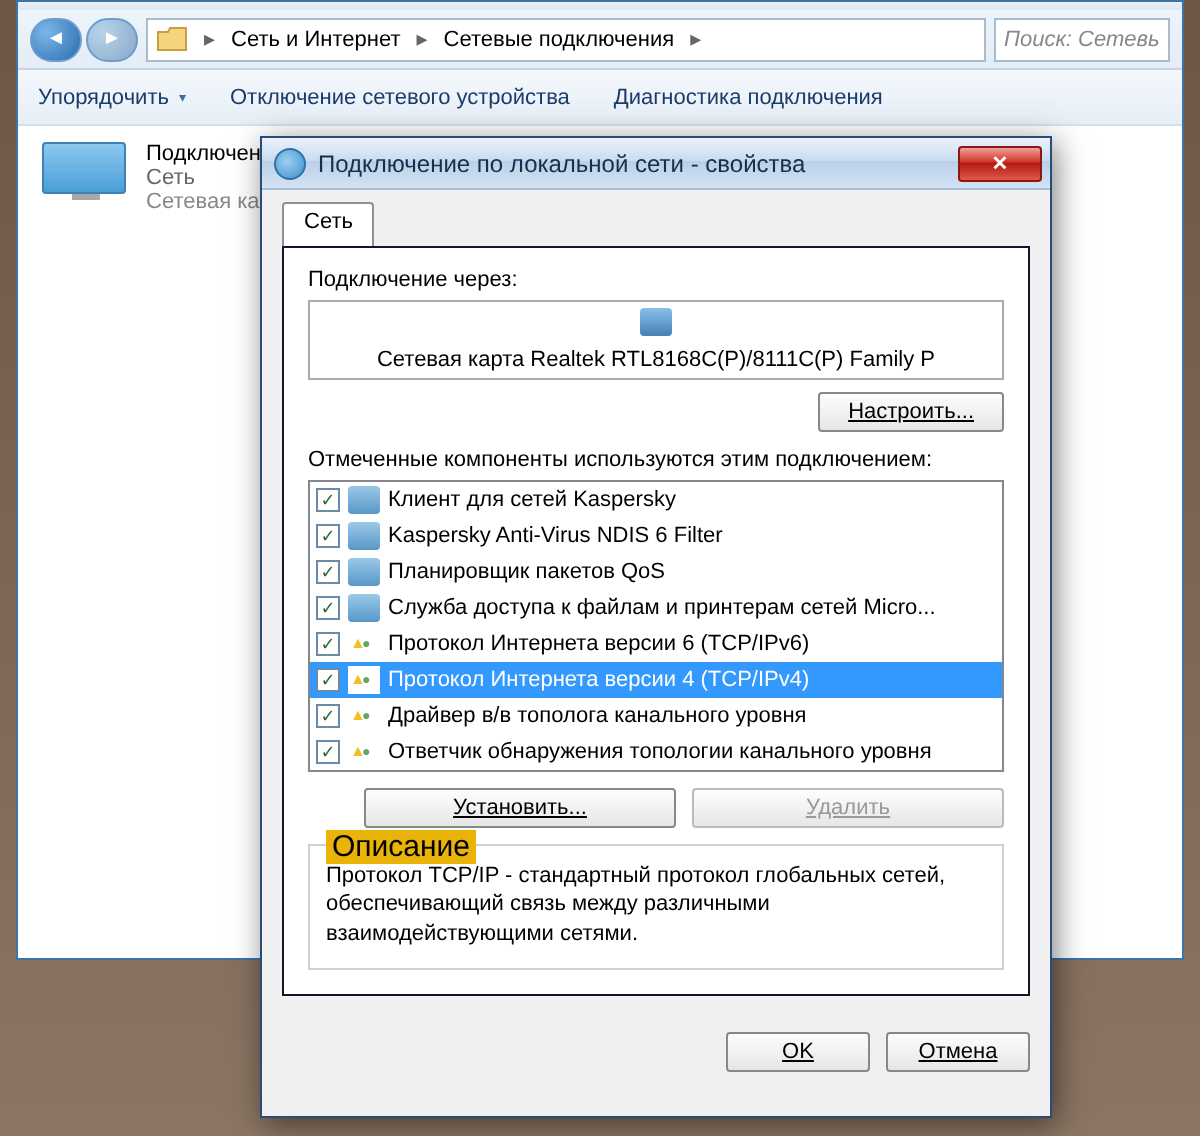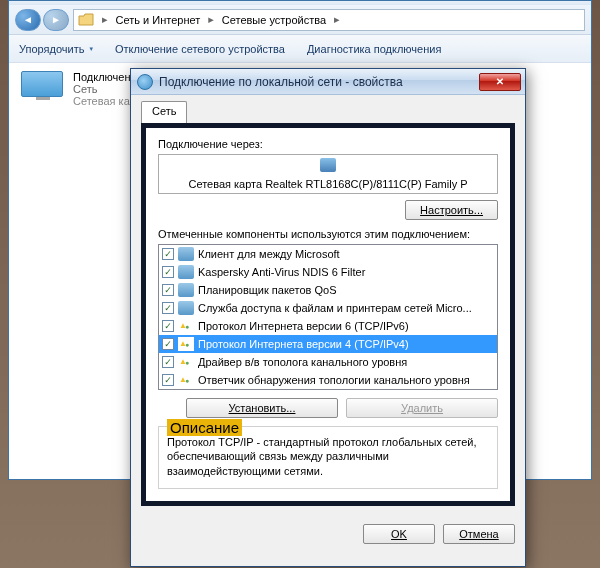--- a/index.html
+++ b/index.html
@@ -32,21 +32,21 @@
   
   .dialog { position: absolute; left: 130px; top: 68px; width: 396px; background: #f0f0f0; border: 1px solid #2a4c78; box-shadow: 2px 3px 14px rgba(0,0,0,0.5); }
   .dlg-titlebar { height: 26px; background: linear-gradient(to bottom, #eaf2fa, #cadcf0 45%, #b9cfe8 46%, #d4e3f3); border-bottom: 1px solid #a8c0da; display: flex; align-items: center; padding: 0 4px 0 6px; }
   .dlg-titlebar .ico { width: 16px; height: 16px; background: radial-gradient(circle at 40% 40%, #9cd0f4, #3d8fc8); border-radius: 50%; margin-right: 6px; border:1px solid #2c72a8;}
   .dlg-title { flex: 1; font-size: 12px; color: #1a2d4a; }
   .close-btn { width: 42px; height: 18px; background: linear-gradient(to bottom, #f0a0a0, #d03020 45%, #b01810 46%, #e05848); border:1px solid #8a1810; border-radius: 2px; color:#fff; display:flex; align-items:center; justify-content:center; font-size:10px; font-weight:bold; }
   .dlg-body { padding: 6px 10px 10px 10px; }
 
   .tab-strip { height: 22px; display: flex; }
   .tab { background: #fff; border: 1px solid #919191; border-bottom: none; padding: 3px 10px; font-size: 11px; border-radius: 2px 2px 0 0; }
-  .tab-content { background: #fff; border: 5px solid #0f172a; padding: 10px 12px 12px 12px; }
+  .tab-content { background: #fff; border: 1px solid #0f172a; padding: 10px 12px 12px 12px; }
 
   .label { font-size: 11px; margin-bottom: 4px; }
   .adapter-box { border: 1px solid #aaa; background: #fff; padding: 3px 5px; display: flex; align-items: center; gap: 6px; margin-bottom: 6px; flex-direction: column; }
   .adapter-ico { width: 16px; height: 14px; background: linear-gradient(to bottom,#88c0e8,#4880b8); border-radius:2px; }
 
   .btn { background: linear-gradient(to bottom, #fdfdfd, #e6e6e6); border: 1px solid #888; padding: 3px 14px; font-size: 11px; border-radius: 2px; text-decoration: underline; }
   .btn[disabled] { color: #999; border-color:#bbb; }
   .row-right { display: flex; justify-content: flex-end; margin-bottom: 8px; }
 
   .list-box { border: 1px solid #828790; background: #fff; height: 146px; overflow: hidden; margin-bottom: 8px; }
@@ -80,22 +80,25 @@
       <div class="nav-btn">◄</div>
       <div class="nav-btn fwd">►</div>
     </div>
     <div class="addr-box">
       <svg class="folder-ico" viewBox="0 0 16 14">
           <path d="M1 3 L6 3 L7 1 L15 1 L15 12 L1 12 Z" fill="#f4d47c" stroke="#c8a040"></path>
         </svg>
       <span class="addr-sep">▸</span>
       <span>Сеть и Интернет</span>
       <span class="addr-sep">▸</span>
-      <span>Сетевые устройства</span>
+      <span>Сетевые подключения</span>
       <span class="addr-sep">▸</span>
+    </div>
+    <div class="search-box">
+      <span>Поиск: Сетевь</span>
     </div>
   </div>
   <div class="toolbar">
     <div class="item drop">
         <span>Упорядочить</span>
       </div>
     <div class="item">
         <span>Отключение сетевого устройства</span>
       </div>
     <div class="item">
@@ -133,21 +136,21 @@
         <span>Сетевая карта Realtek RTL8168C(P)/8111C(P) Family P</span>
       </div>
       <div class="row-right">
         <button class="btn">Настроить...</button>
       </div>
       <div class="label">Отмеченные компоненты используются этим подключением:</div>
       <div class="list-box">
         <div class="list-item">
             <span class="chk">✓</span>
             <span class="item-ico ico-net"></span>
-            <span class="lbl">Клиент для между Microsoft</span>
+            <span class="lbl">Клиент для сетей Kaspersky</span>
           </div>
         <div class="list-item">
             <span class="chk">✓</span>
             <span class="item-ico ico-net"></span>
             <span class="lbl">Kaspersky Anti-Virus NDIS 6 Filter</span>
           </div>
         <div class="list-item">
             <span class="chk">✓</span>
             <span class="item-ico ico-net"></span>
             <span class="lbl">Планировщик пакетов QoS</span>

